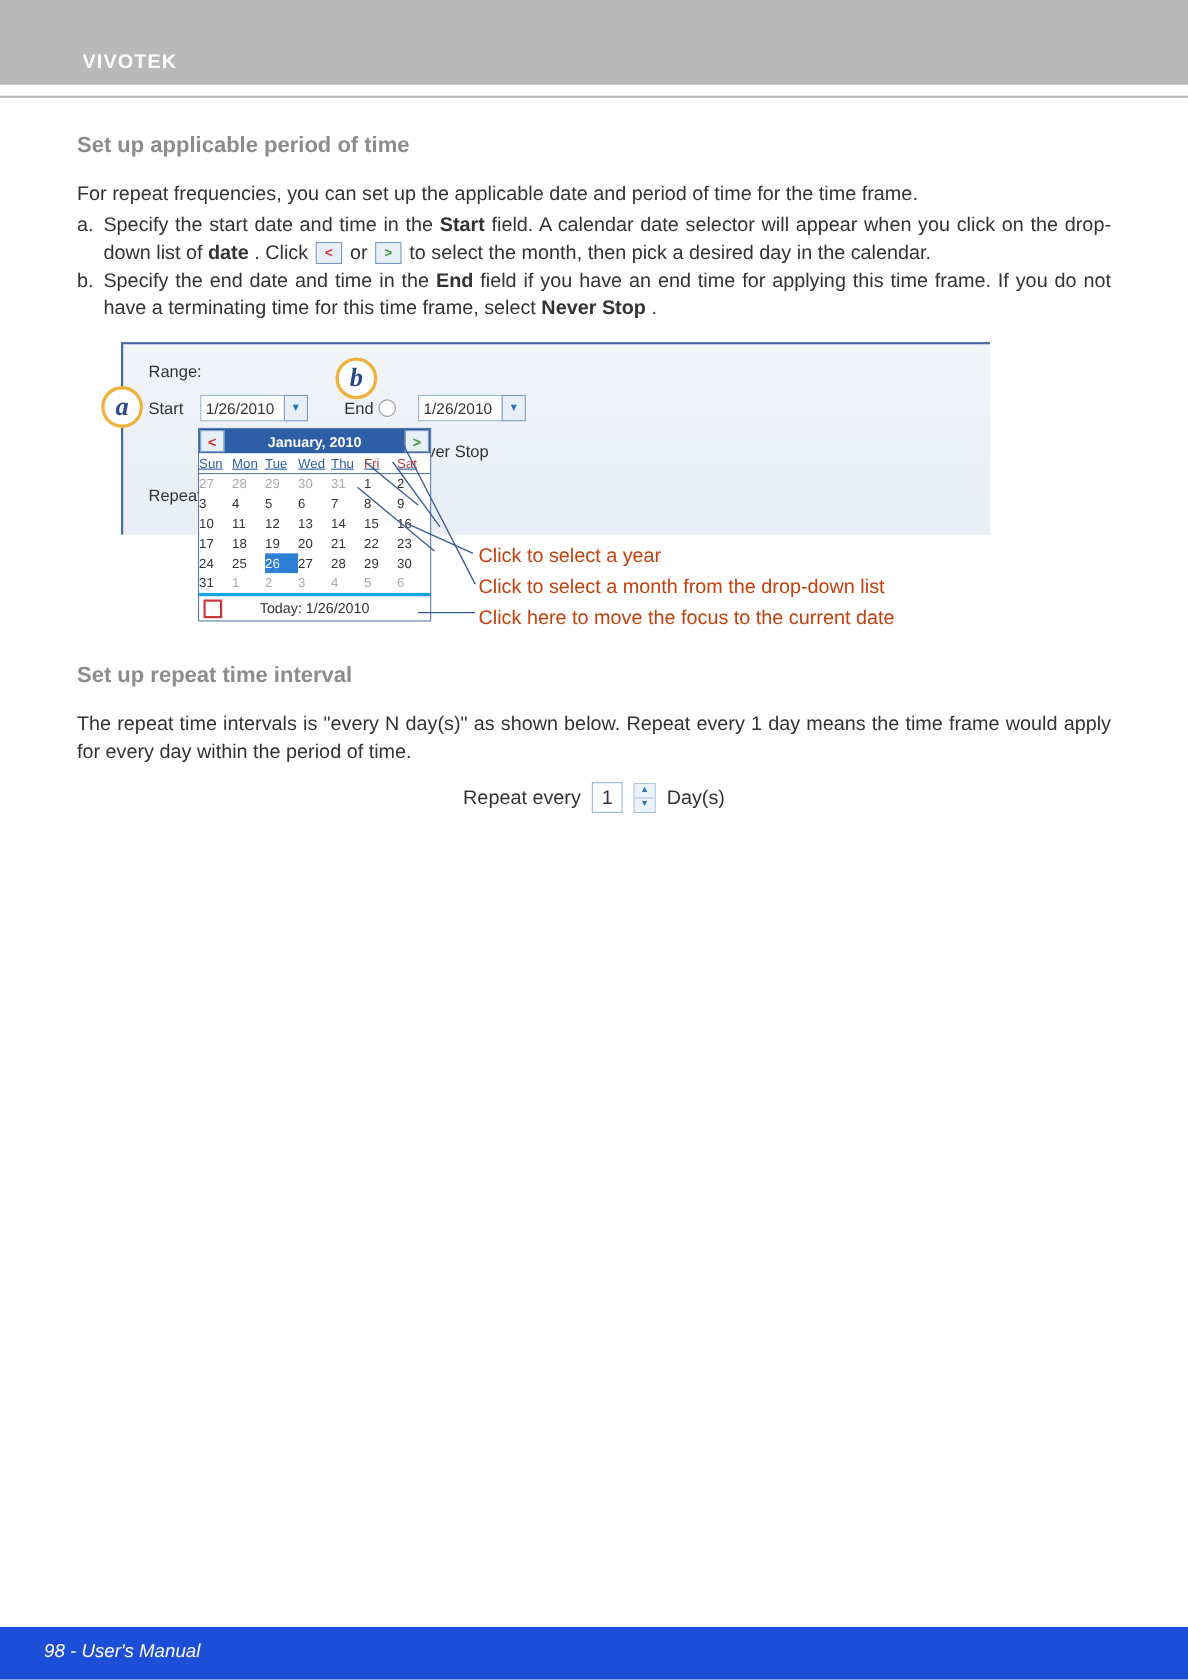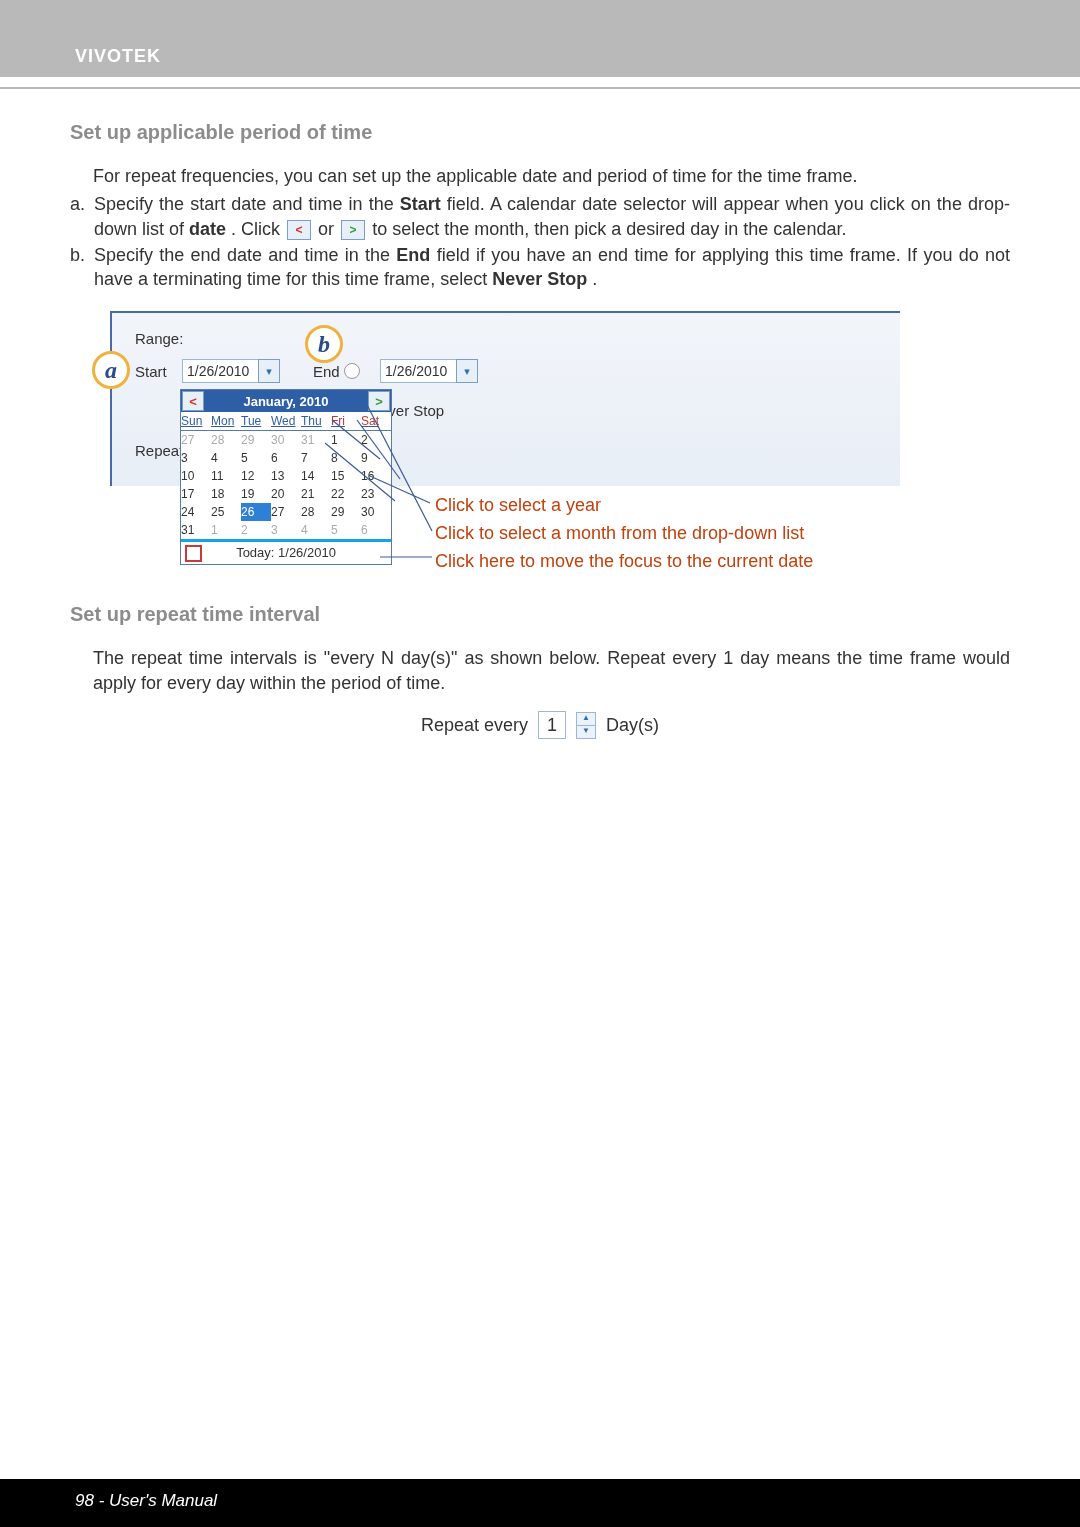--- a/index.html
+++ b/index.html
@@ -35,21 +35,21 @@
     color: #333;
     font-size: 18px;
     line-height: 1.35;
   }
   .section-title {
     color: #8c8c8c;
     font-weight: bold;
     font-size: 20px;
     margin-bottom: 18px;
   }
-  .para { margin-bottom: 4px; text-align: justify; margin-left: 23px; }
+  .para { margin-bottom: 4px; text-align: justify; }
   .list-item { display: flex; margin-bottom: 2px; }
   .list-letter { width: 24px; flex-shrink: 0; }
   .list-body { flex: 1; text-align: justify; }
   .inline-btn {
     display: inline-flex;
     width: 22px;
     height: 18px;
     border: 1px solid #7c9cc9;
     background: #e8f0f7;
     vertical-align: middle;
@@ -254,23 +254,23 @@
     font-size: 8px;
     color: #2b6fb8;
   }
   .stepper div:first-child { border-bottom: 1px solid #9bb6d7; }
 
   .footer {
     position: absolute;
     left: 0;
     bottom: 0;
     width: 100%;
-    padding: 12px 0 16px 75px;
+    padding: 12px 0 16px 40px;
     box-sizing: border-box;
-    background: #000000;
+    background: #1d4ed8;
     color: #fff;
     font-style: italic;
     font-size: 17px;
   }
 </style>
 </head>
 <body>
 
 <div class="top-gray-bar">
   <span class="brand">VIVOTEK</span>

